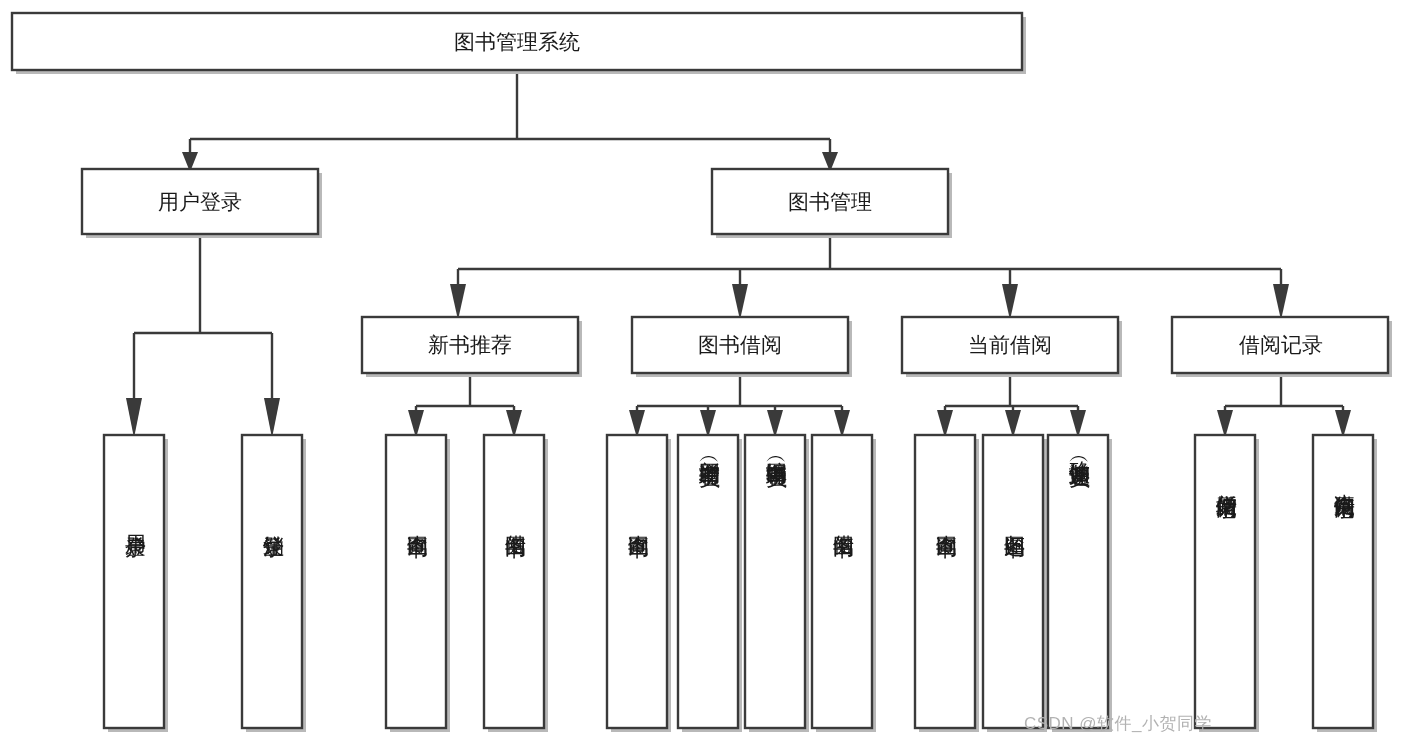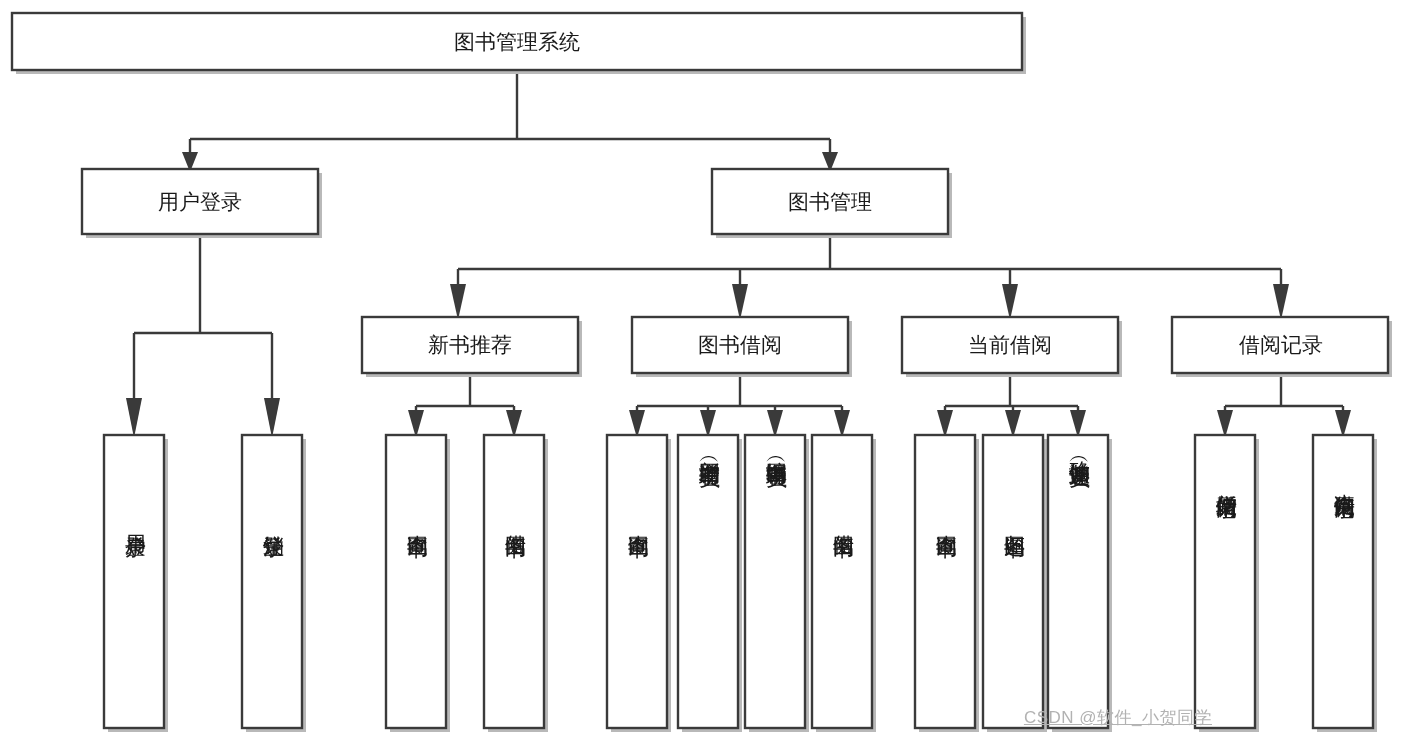--- a/index.html
+++ b/index.html
@@ -15,24 +15,24 @@
   .arrow-head{fill:#3a3a3a;stroke:none;}
   .node-label{
     fill:#1a1a1a;font-family:"Liberation Sans","DejaVu Sans",sans-serif;
     font-size:21px;text-anchor:middle;dominant-baseline:middle;
   }
   .node-label.vert{
     writing-mode:vertical-rl;text-orientation:upright;
     letter-spacing:1px;
   }
   .watermark{
-    position:absolute;right:10px;bottom:18px;
+    position:absolute;right:10px;bottom:12px;
     color:#b2b2b2;font-size:17px;letter-spacing:.5px;
     font-family:"Liberation Sans","DejaVu Sans",sans-serif;
-    white-space:nowrap;pointer-events:none;text-decoration:underline;
+    white-space:nowrap;pointer-events:none;
   }
 </style>
 </head>
 <body>
 
 <div id="canvas">
 
   <svg id="diagram" viewBox="0 0 1405 747">
 
     <g>

